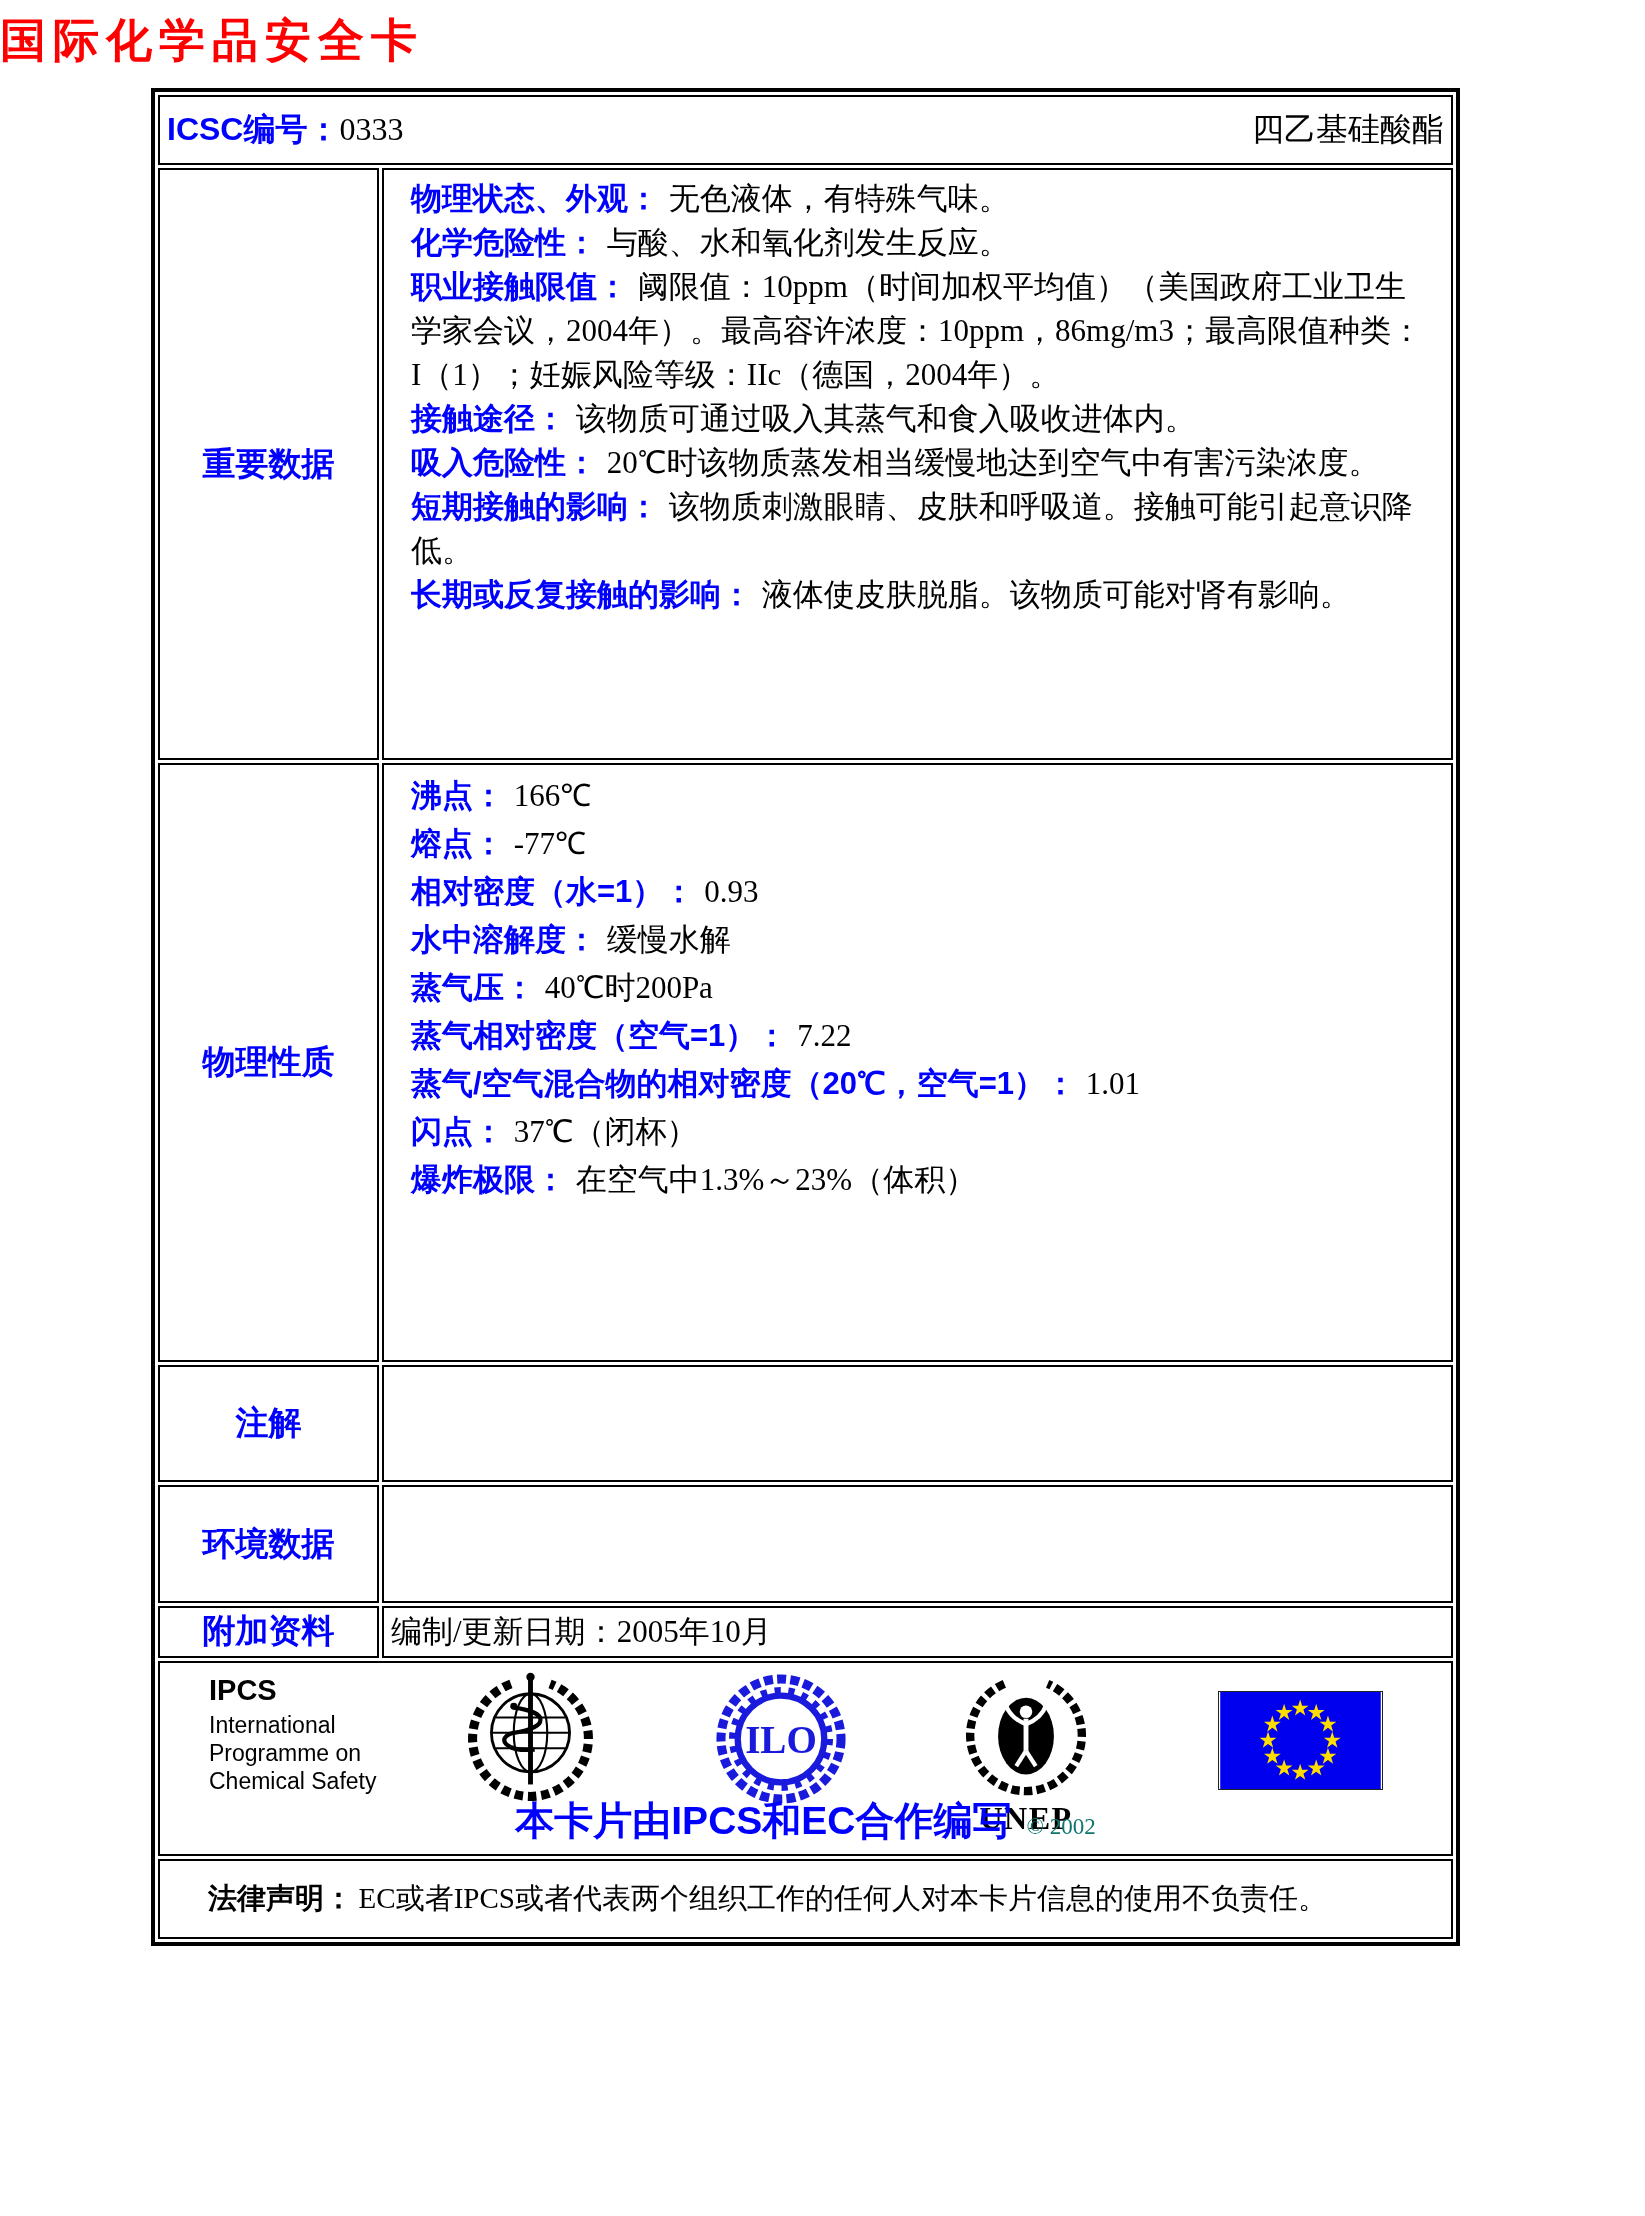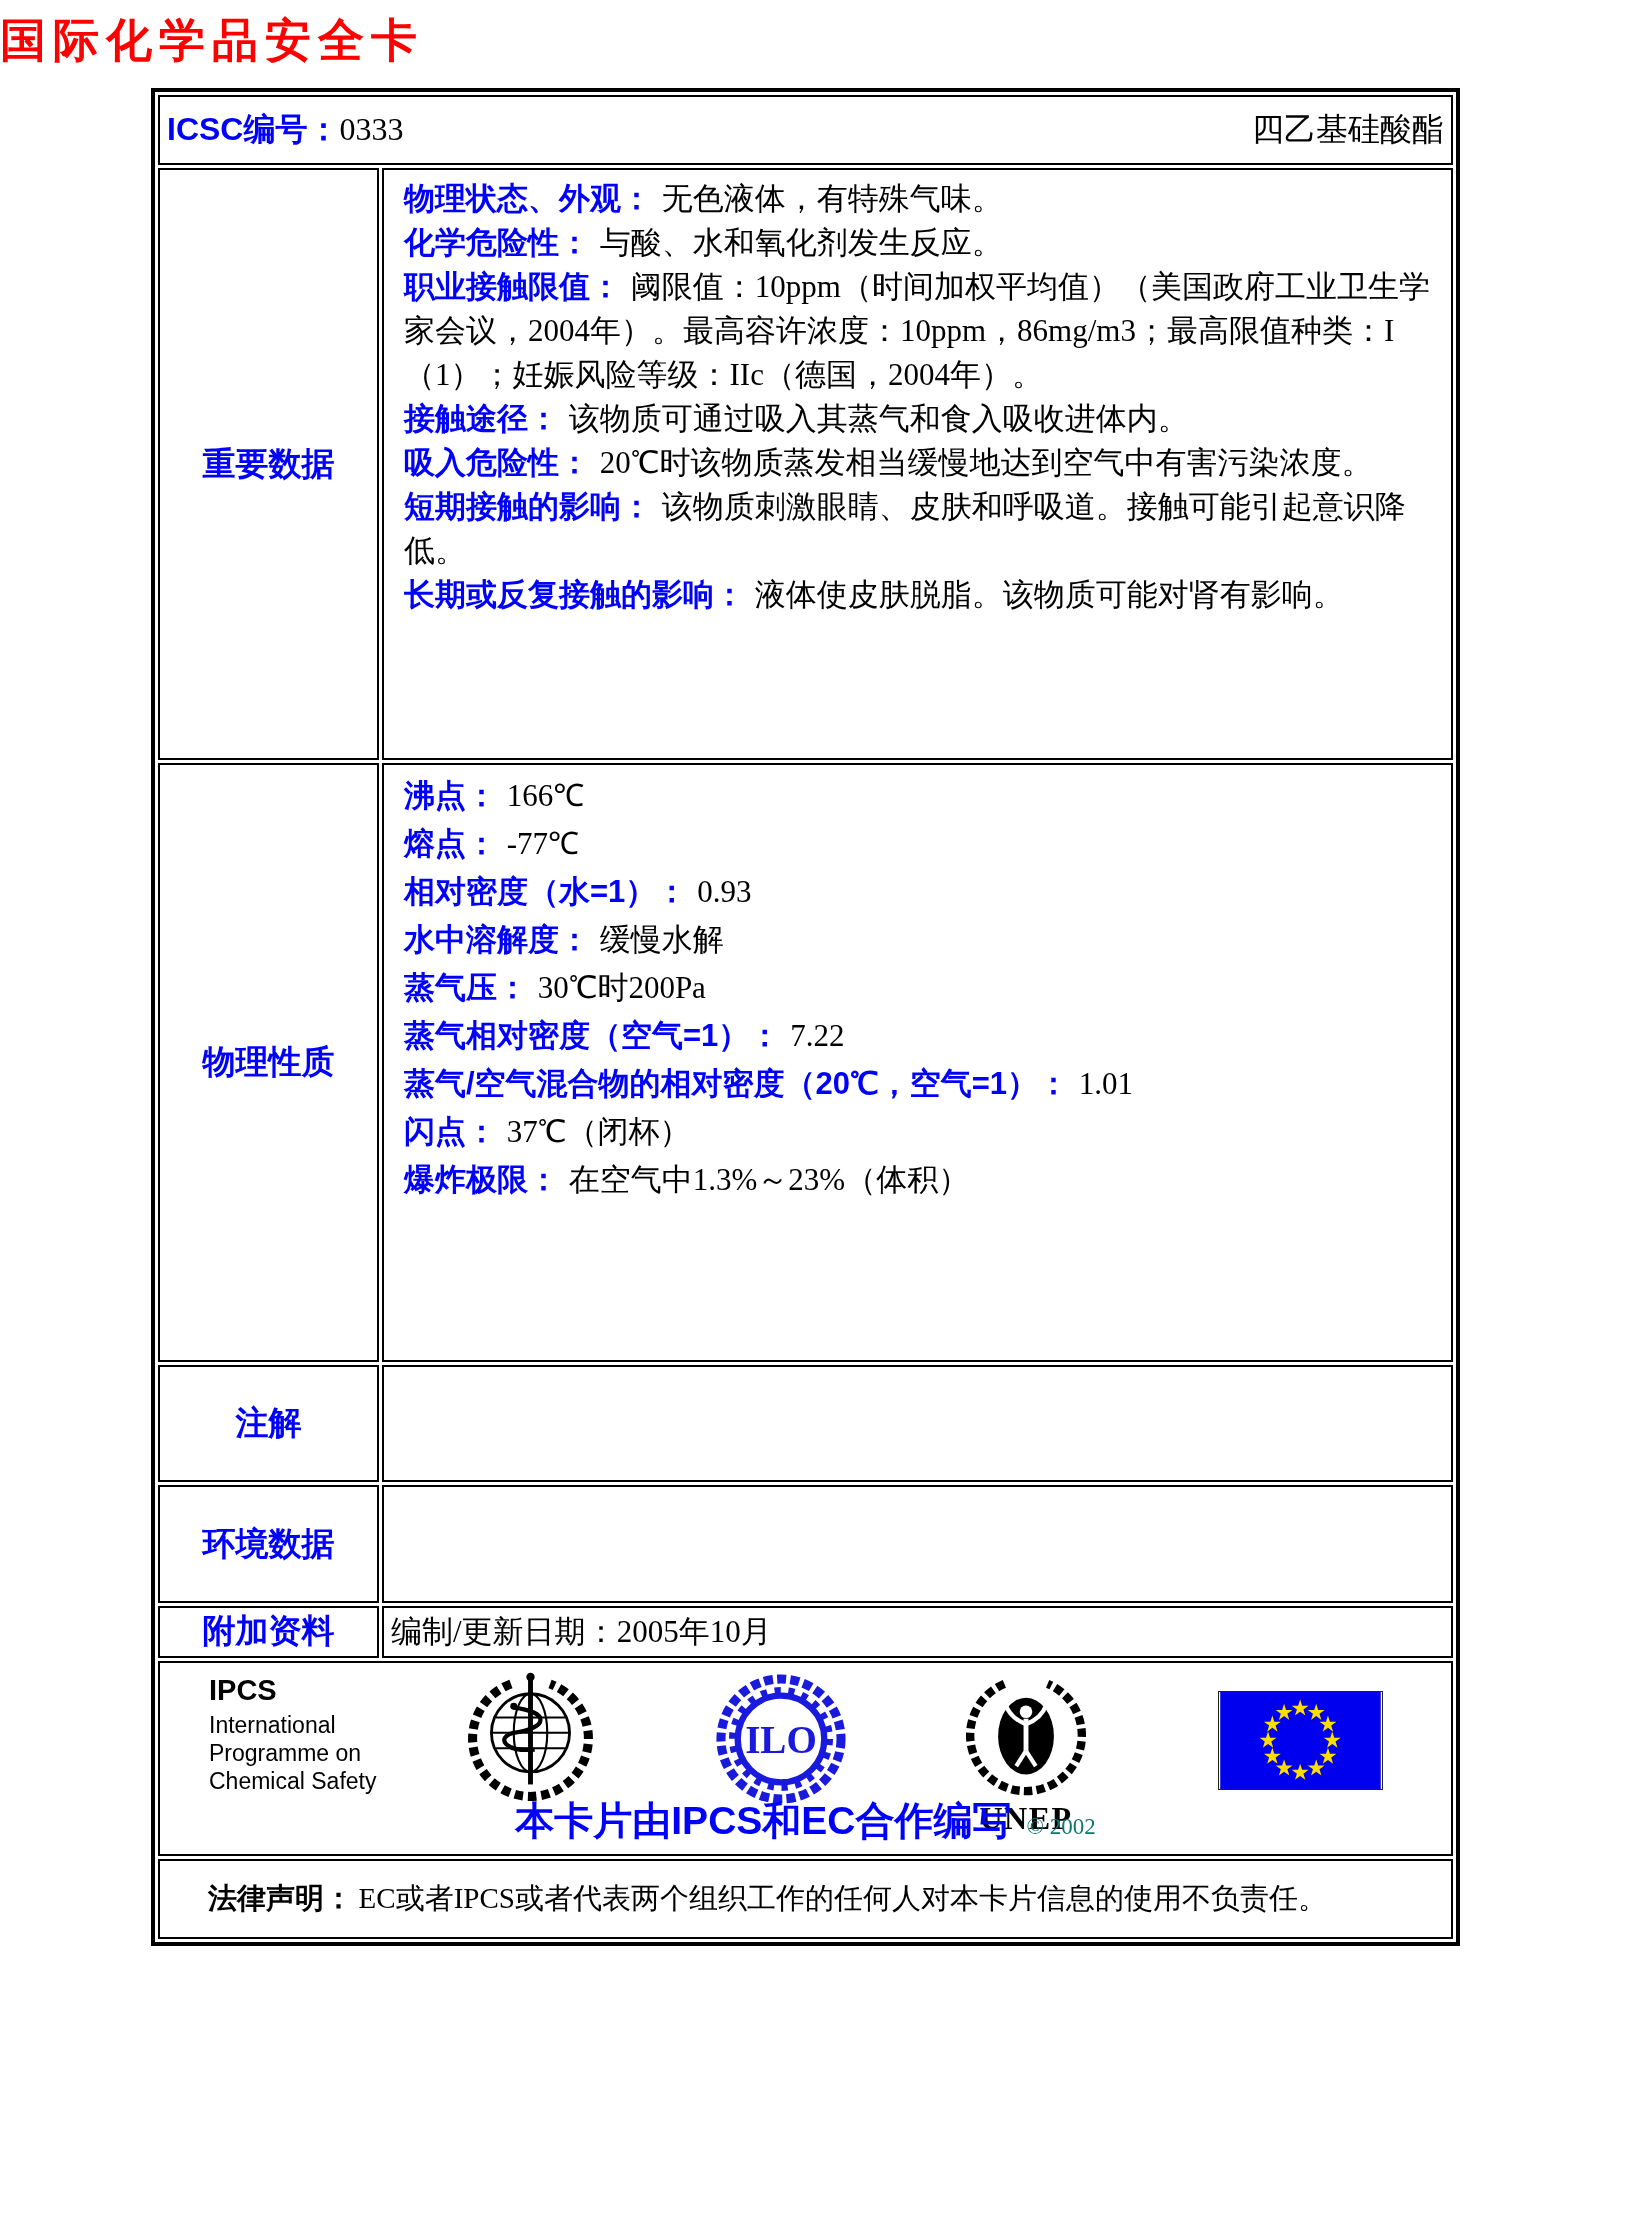--- a/index.html
+++ b/index.html
@@ -11,21 +11,21 @@
            font-family:"Liberation Sans", sans-serif; font-weight:bold;
            font-size:46px; letter-spacing:7px; color:#FF0000; }
 
   table.card { position:absolute; left:151px; top:88px; width:1309px;
                border:4.2px solid #000; border-spacing:3.5px; border-collapse:separate;
                table-layout:fixed; background:#fff; }
   td { border:2.8px solid #000; background:#fff; }
 
   td.lblcell { color:#0000FF; font-weight:bold; text-align:center; vertical-align:middle;
                font-family:"Liberation Sans", sans-serif; font-size:33px; }
-  td.content { vertical-align:top; padding:7px 20px; font-size:31px; }
+  td.content { vertical-align:top; padding:7px 27px; font-size:31px; }
 
   .hdrflex { display:flex; justify-content:space-between; align-items:center;
              height:100%; padding:0 7px; font-size:32px; }
   .bluelbl { color:#0000FF; font-weight:bold; font-family:"Liberation Sans", sans-serif; }
   .lbl { color:#0000FF; font-weight:bold; font-family:"Liberation Sans", sans-serif; margin-right:9.8px; }
 
   .imp  { line-height:44px; }
   .phys { line-height:48px; }
   .item { text-align:left; }
 
@@ -87,21 +87,21 @@
       </td>
     </tr>
 
     <tr style="height:599px">
       <td class="lblcell">物理性质</td>
       <td class="content phys">
         <div class="item"><span class="lbl">沸点：</span><span>166℃</span></div>
         <div class="item"><span class="lbl">熔点：</span><span>-77℃</span></div>
         <div class="item"><span class="lbl">相对密度（水=1）：</span><span>0.93</span></div>
         <div class="item"><span class="lbl">水中溶解度：</span><span>缓慢水解</span></div>
-        <div class="item"><span class="lbl">蒸气压：</span><span>30℃时200Pa</span></div>
+        <div class="item"><span class="lbl">蒸气压：</span><span>40℃时200Pa</span></div>
         <div class="item"><span class="lbl">蒸气相对密度（空气=1）：</span><span>7.22</span></div>
         <div class="item"><span class="lbl">蒸气/空气混合物的相对密度（20℃，空气=1）：</span><span>1.01</span></div>
         <div class="item"><span class="lbl">闪点：</span><span>37℃（闭杯）</span></div>
         <div class="item"><span class="lbl">爆炸极限：</span><span>在空气中1.3%～23%（体积）</span></div>
       </td>
     </tr>
 
     <tr style="height:117px">
       <td class="lblcell">注解</td>
       <td class="content"></td>

